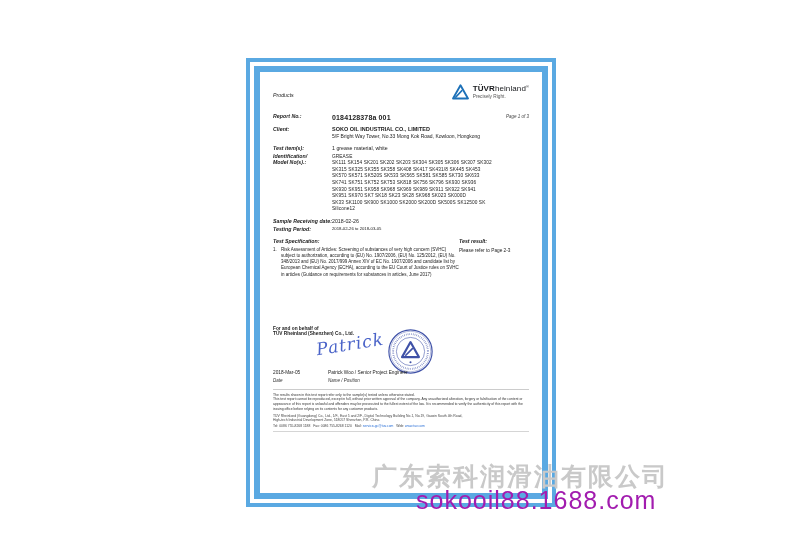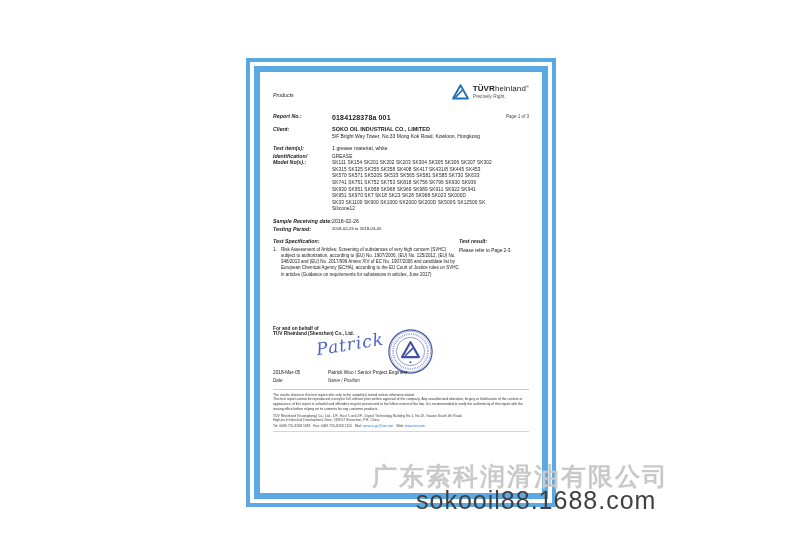--- a/index.html
+++ b/index.html
@@ -65,21 +65,21 @@
   .disc{font-size:6.8px;color:#333;line-height:1.4;}
   .addr{font-size:6.8px;color:#444;line-height:1.4;margin-top:4px;}
   .contact{font-size:6.8px;color:#444;margin-top:2px;}
   .contact .lnk{color:#2a6fd6;}
   .footer-endline{border-bottom:1px solid #aaa;margin-top:8px;}
   .wm-cn{
     position:absolute;left:372px;top:460px;font-size:25px;font-weight:bold;
     color:var(--watermark-gray,#c9c9c9);letter-spacing:2px;z-index:10;white-space:nowrap;
   }
   .wm-url{
-    position:absolute;left:416px;top:486px;font-size:25px;color:#404040;
+    position:absolute;left:416px;top:486px;font-size:25px;color:#a21caf;
     z-index:10;white-space:nowrap;letter-spacing:1px;text-align:center;
   }
 </style>
 </head>
 <body>
 
 <div class="cert">
   <div class="cert-inner">
     <div class="doc">
 

